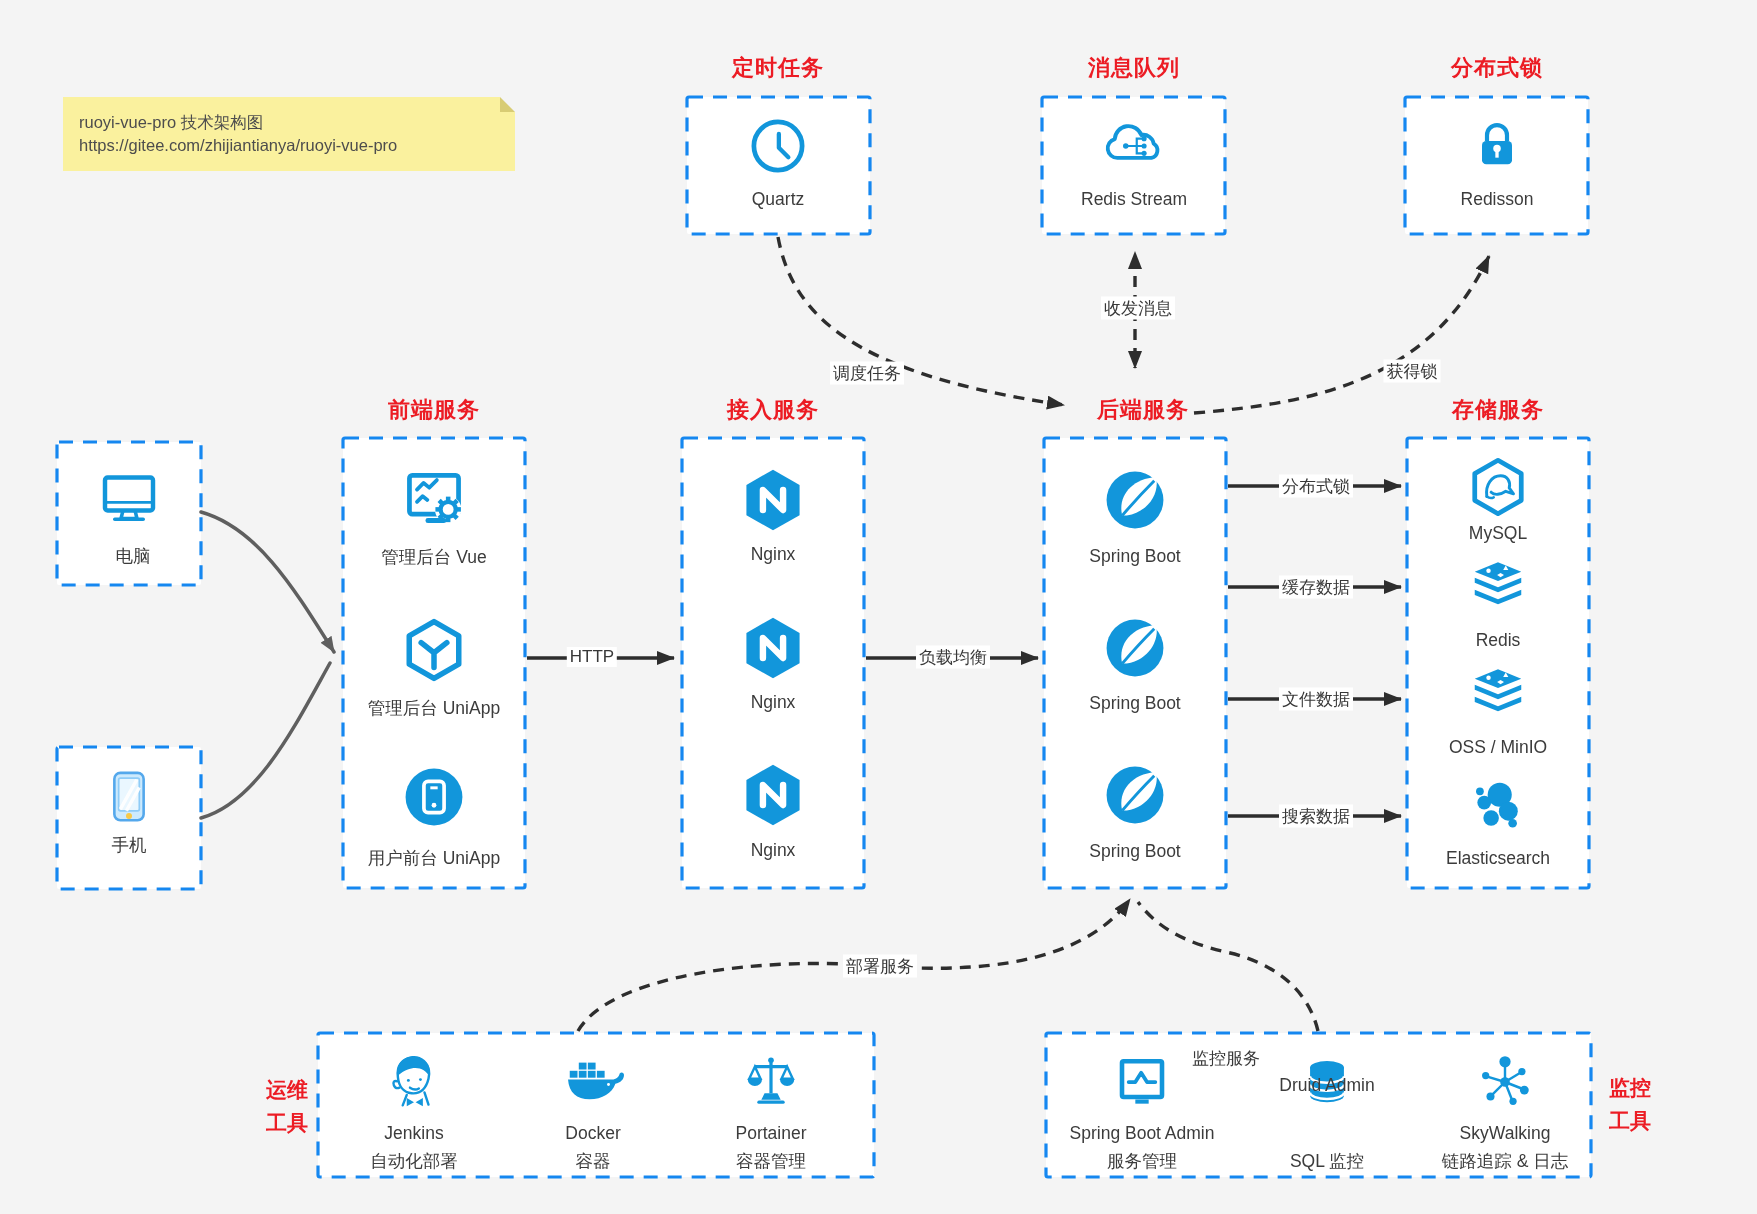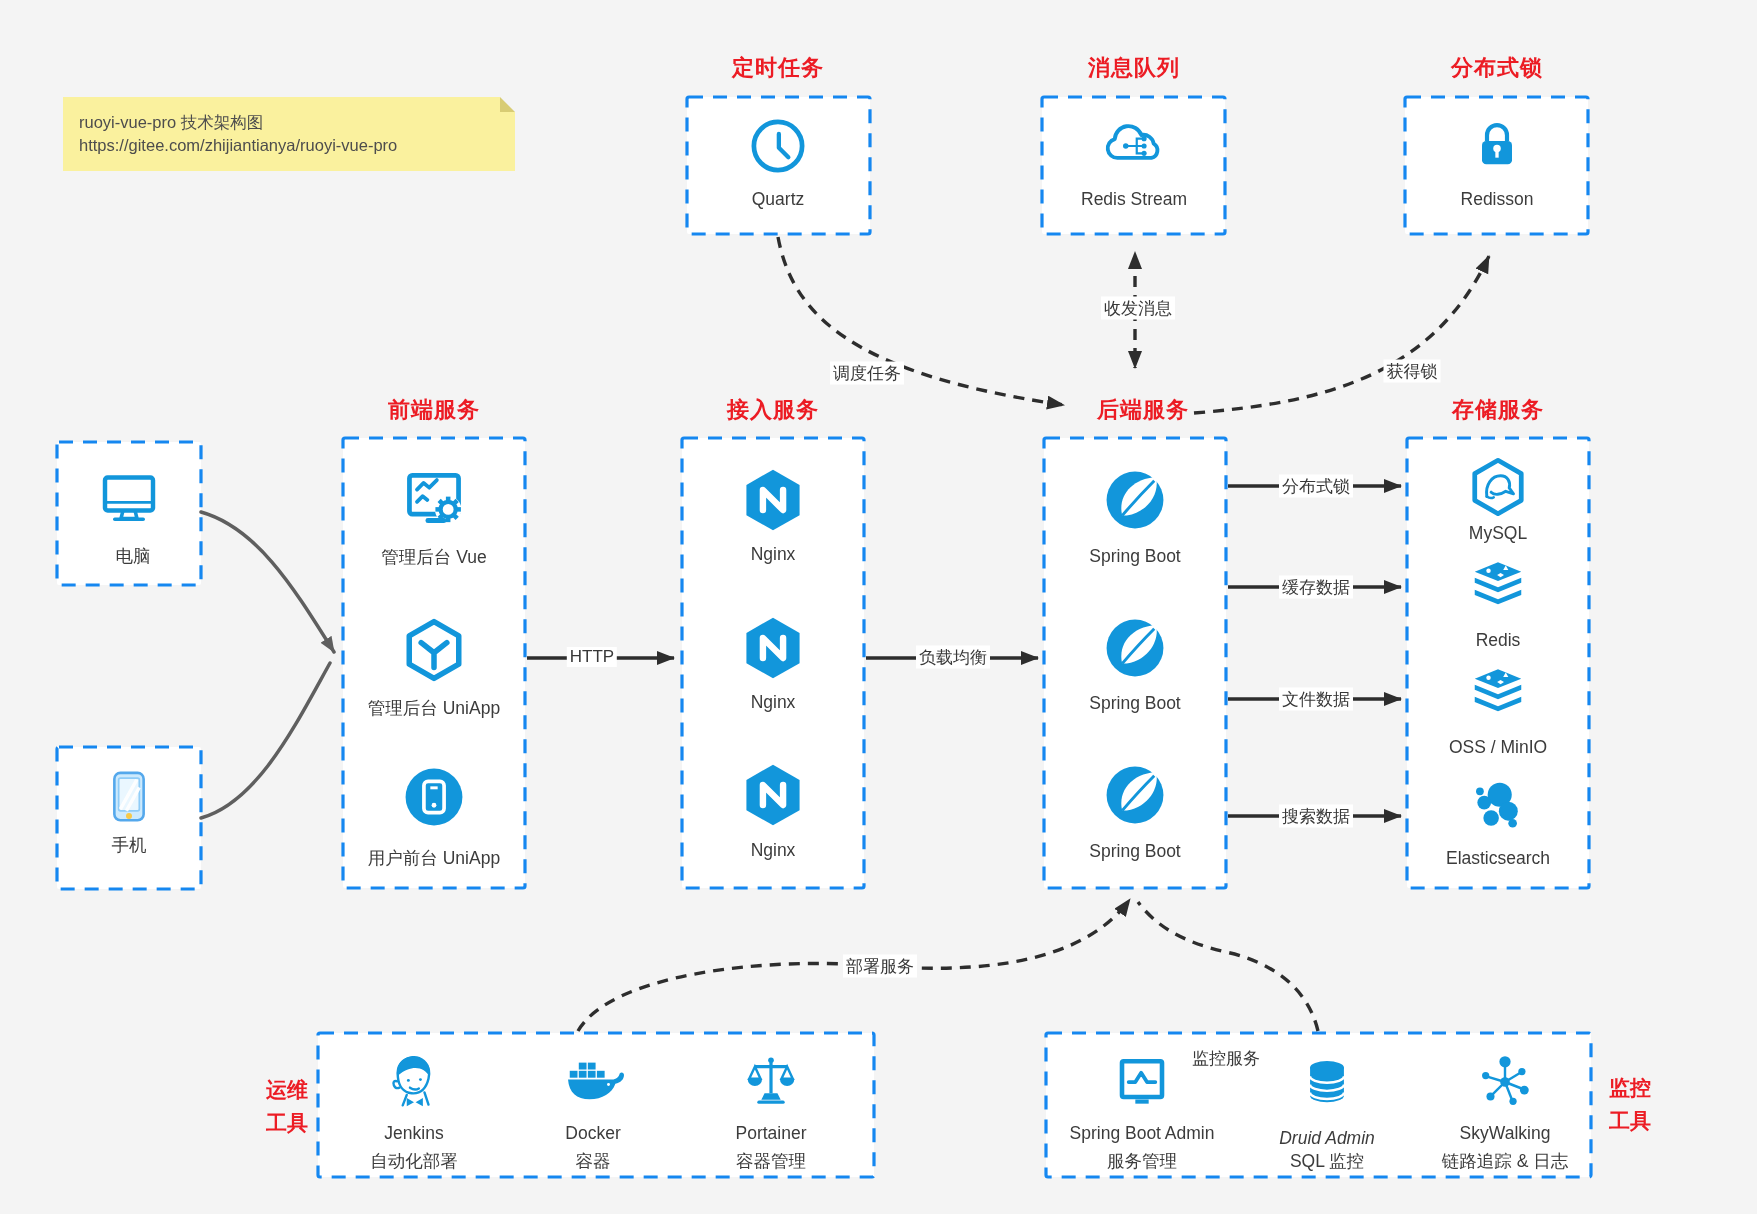--- a/index.html
+++ b/index.html
@@ -352,21 +352,21 @@
 
   <span class="icon" style="left:1327px;top:1082px;">
     <svg width="58" height="58" viewBox="-36 -36 72 72">
       <ellipse cy="-18" rx="21" ry="8" fill="#1296db"></ellipse>
       <path d="M -21 -18 V 17 A 21 8 0 0 0 21 17 V -18 Z" fill="#1296db"></path>
       <path d="M -21 -7 A 21 8 0 0 0 21 -7" fill="none" stroke="#fff" stroke-width="3"></path>
       <path d="M -21 3 A 21 8 0 0 0 21 3" fill="none" stroke="#fff" stroke-width="3"></path>
       <path d="M -21 13 A 21 8 0 0 0 21 13" fill="none" stroke="#fff" stroke-width="3"></path>
     </svg>
   </span>
-  <div class="abs ctr lbl" style="left:1327px;top:1138px;font-style:italic;">Druid Admin</div>
+  <div class="abs ctr lbl" style="left:1327px;top:1085px;">Druid Admin</div>
   <div class="abs ctr lbl" style="left:1327px;top:1161px;">SQL 监控</div>
 
   <span class="icon" style="left:1505px;top:1082px;">
     <svg width="58" height="58" viewBox="-36 -36 72 72">
       <g stroke="#1296db" stroke-width="3">
         <line x1="0" y1="0" x2="0" y2="-23"></line>
           <line x1="0" y1="0" x2="20" y2="-12"></line>
           <line x1="0" y1="0" x2="23" y2="9"></line>
         <line x1="0" y1="0" x2="9" y2="23"></line>
           <line x1="0" y1="0" x2="-17" y2="17"></line>

